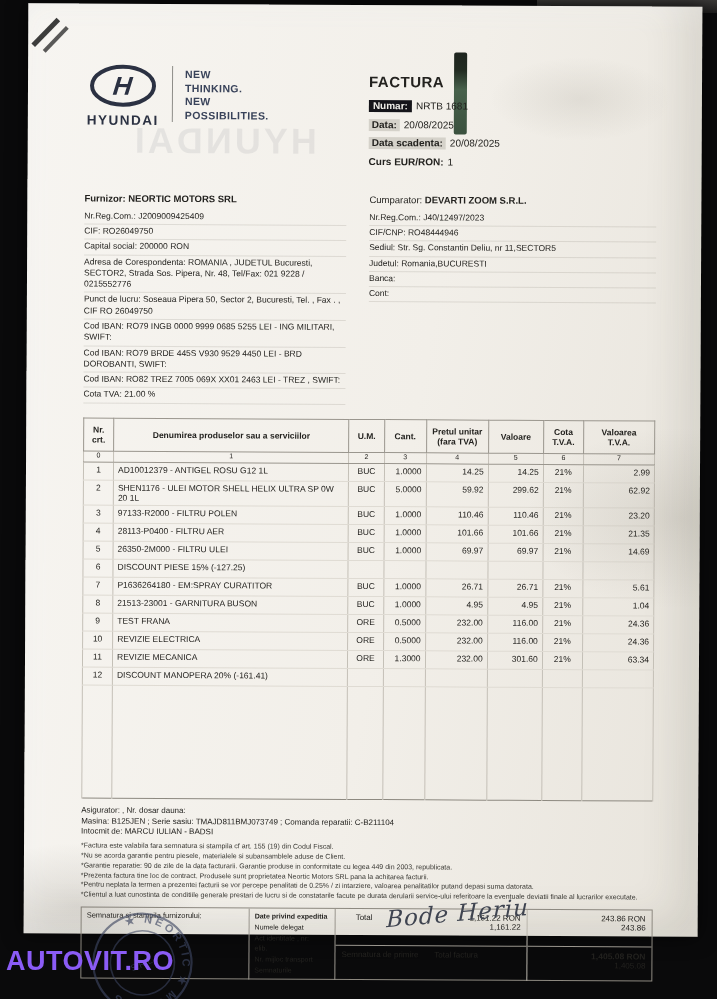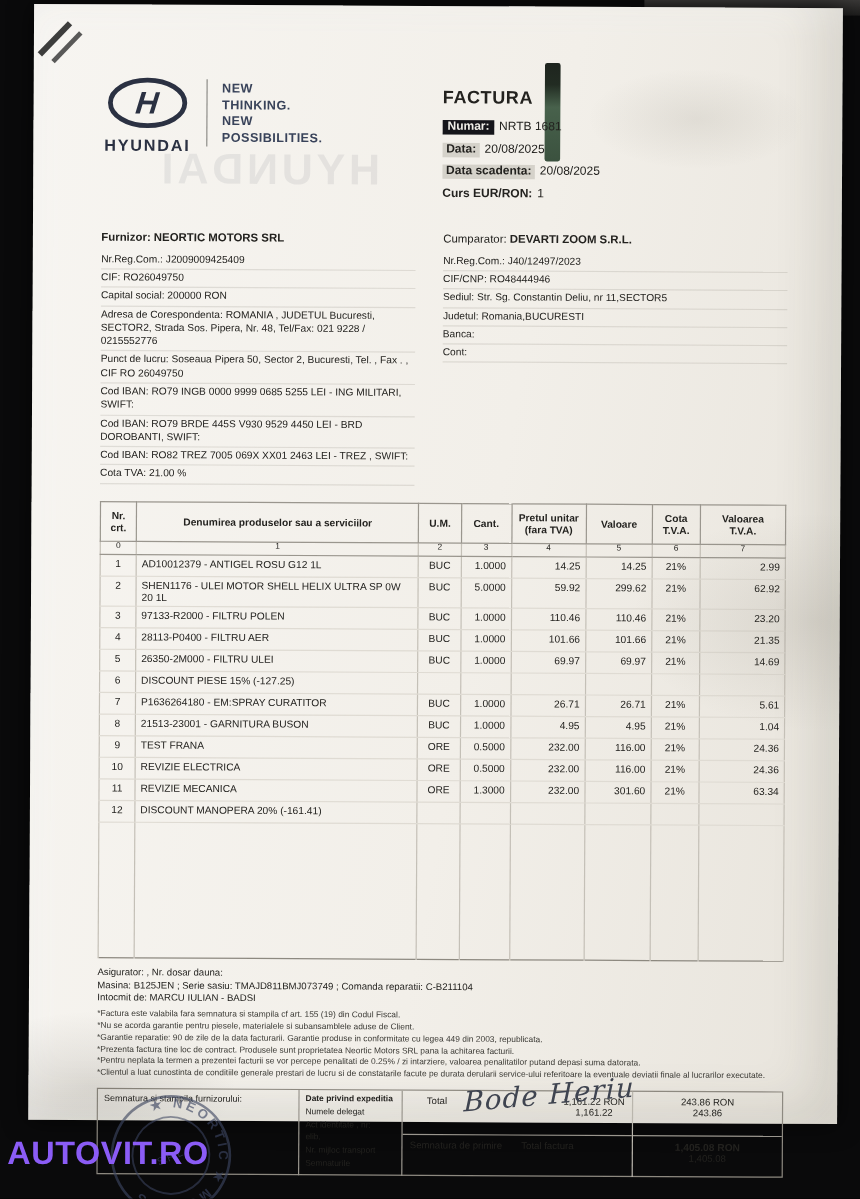--- a/index.html
+++ b/index.html
@@ -68,21 +68,21 @@
   
   .totals-box{display:grid;grid-template-columns:168px 86px 192px 1fr;border:1.2px solid #8d8980;
               height:70px;margin-top:7px;font-size:8px;}
   .tcellA{border-right:1px solid #9a968e;position:relative;padding:3px 5px;font-size:7.5px;}
   .tcellB{border-right:1px solid #9a968e;padding:3px 5px;font-size:7px;line-height:1.55;}
   .tcellC{border-right:1px solid #bab6ad;display:flex;flex-direction:column;}
   .tcellD{display:flex;flex-direction:column;}
   .trow-top{flex:1.1;border-bottom:1px solid #9a968e;padding:4px 6px;}
   .trow-bot{flex:1;padding:4px 6px;}
   .tot-line{display:flex;justify-content:space-between;}
-  .tot-right{text-align:center;}
+  .tot-right{text-align:right;}
   .grand{font-weight:bold;font-size:8.5px;}
   .sign-row{display:flex;gap:16px;}
   .stamp-svg{position:absolute;left:8px;top:2px;transform:rotate(-24deg);opacity:.8;}
   
   .handwriting{position:absolute;left:386px;top:900px;z-index:9;font-family:"DejaVu Serif",serif;
                font-style:italic;font-size:23px;color:#3f4450;transform:rotate(-5deg) skewX(-6deg);
                letter-spacing:1px;}
   .watermark{position:absolute;left:6px;top:946px;z-index:9;font-size:27px;font-weight:bold;
              color:#8b5cf6;letter-spacing:.5px;}
 </style>

